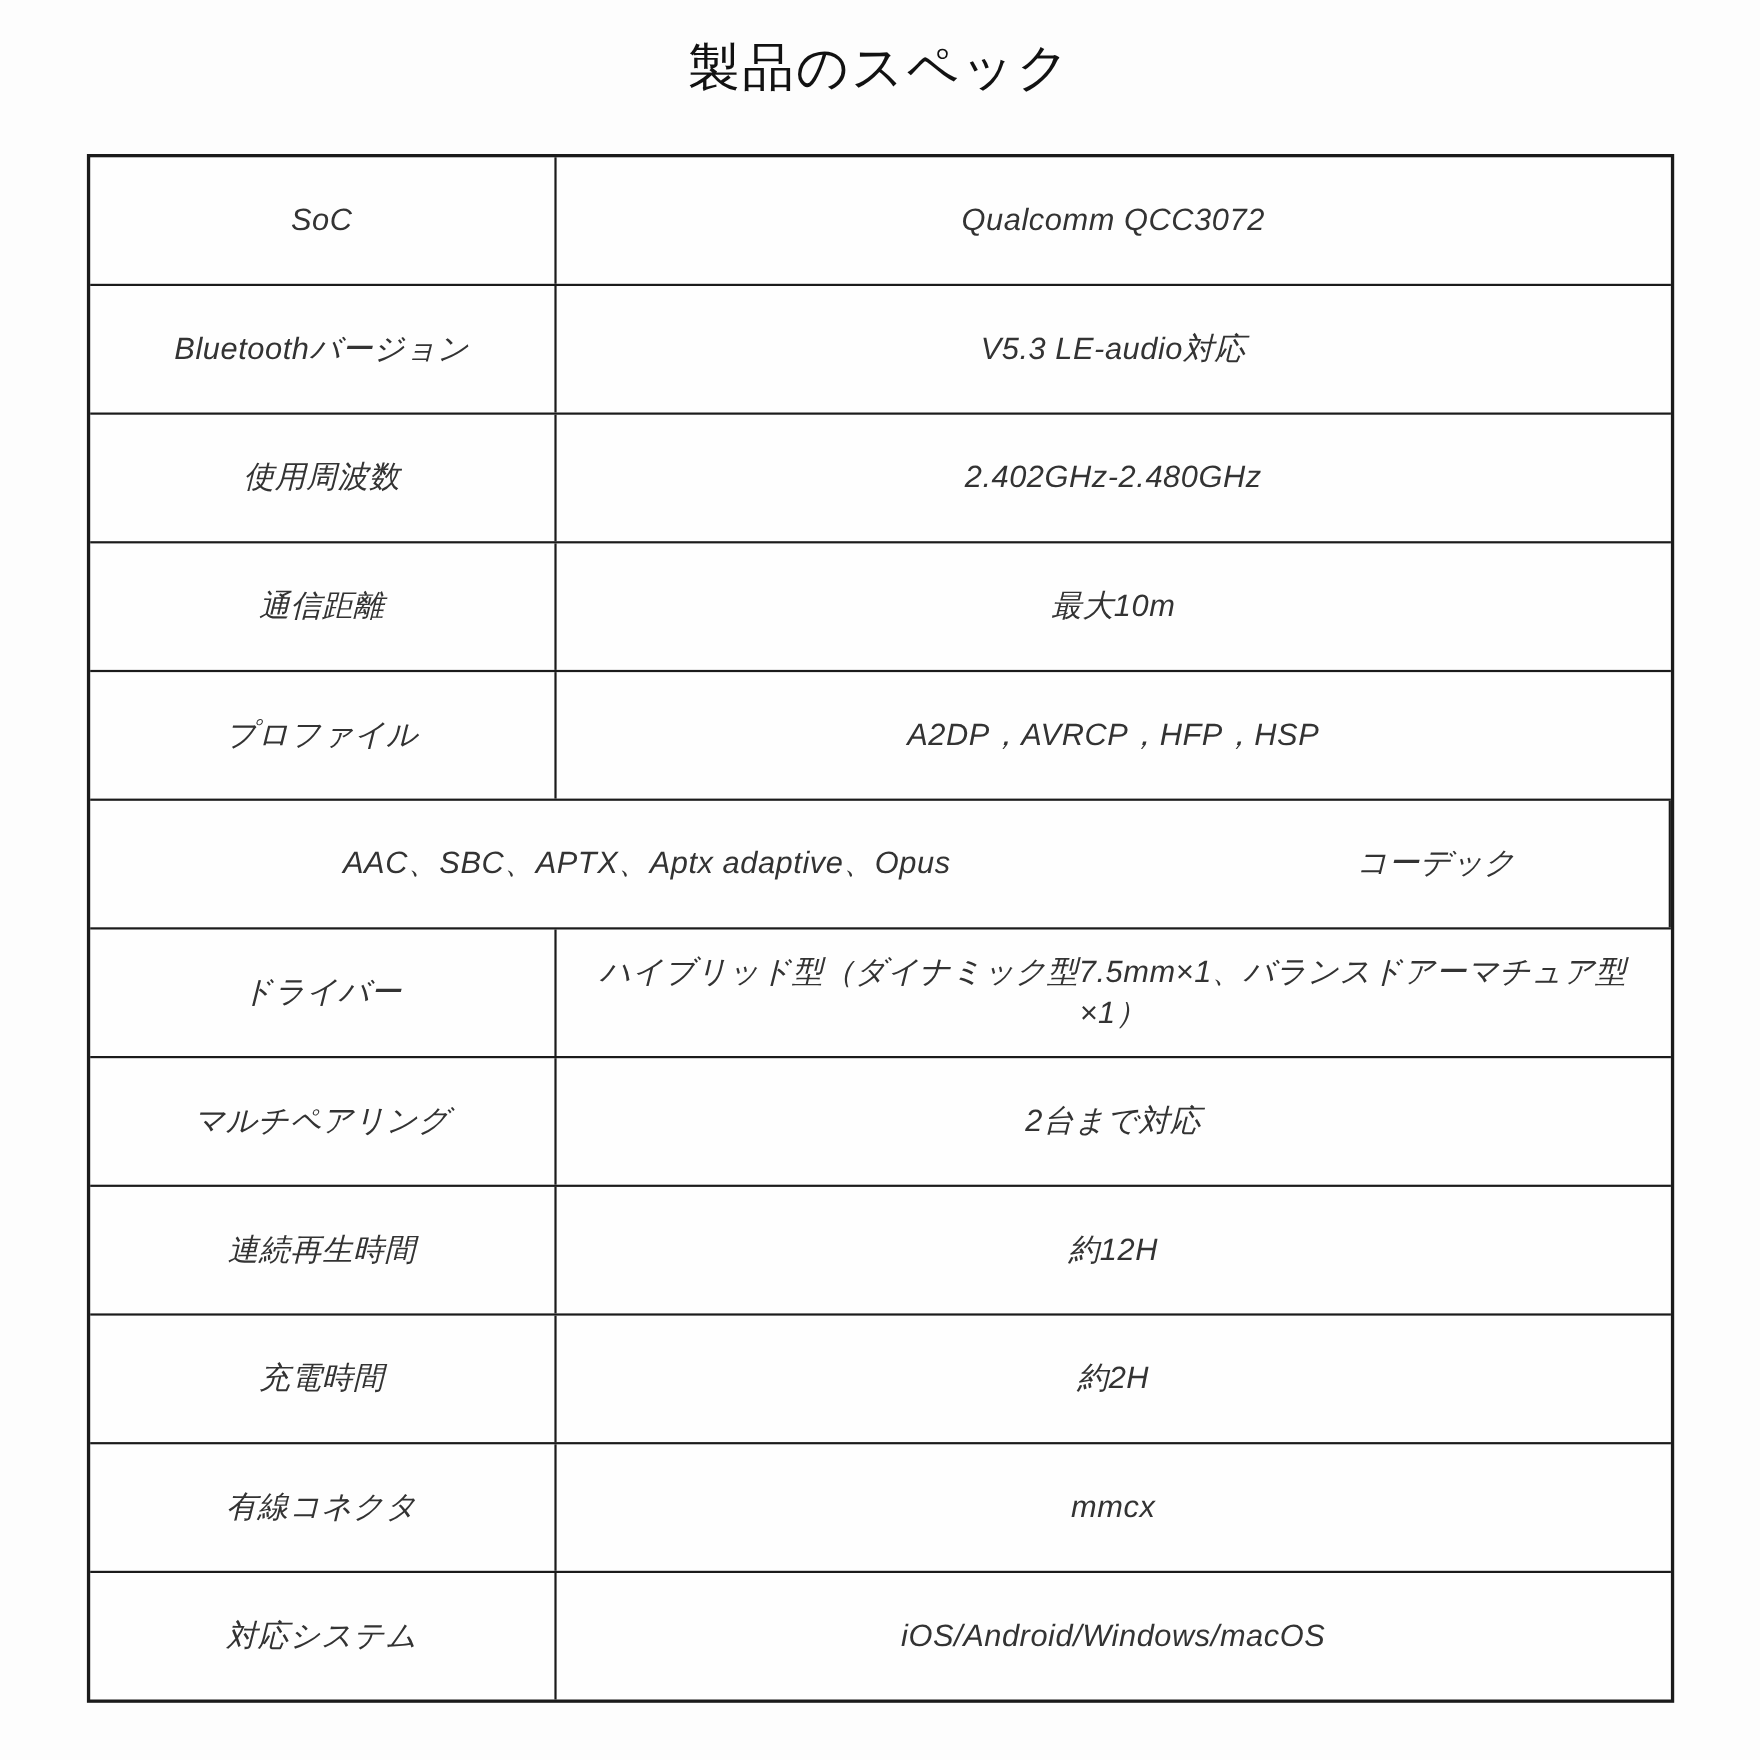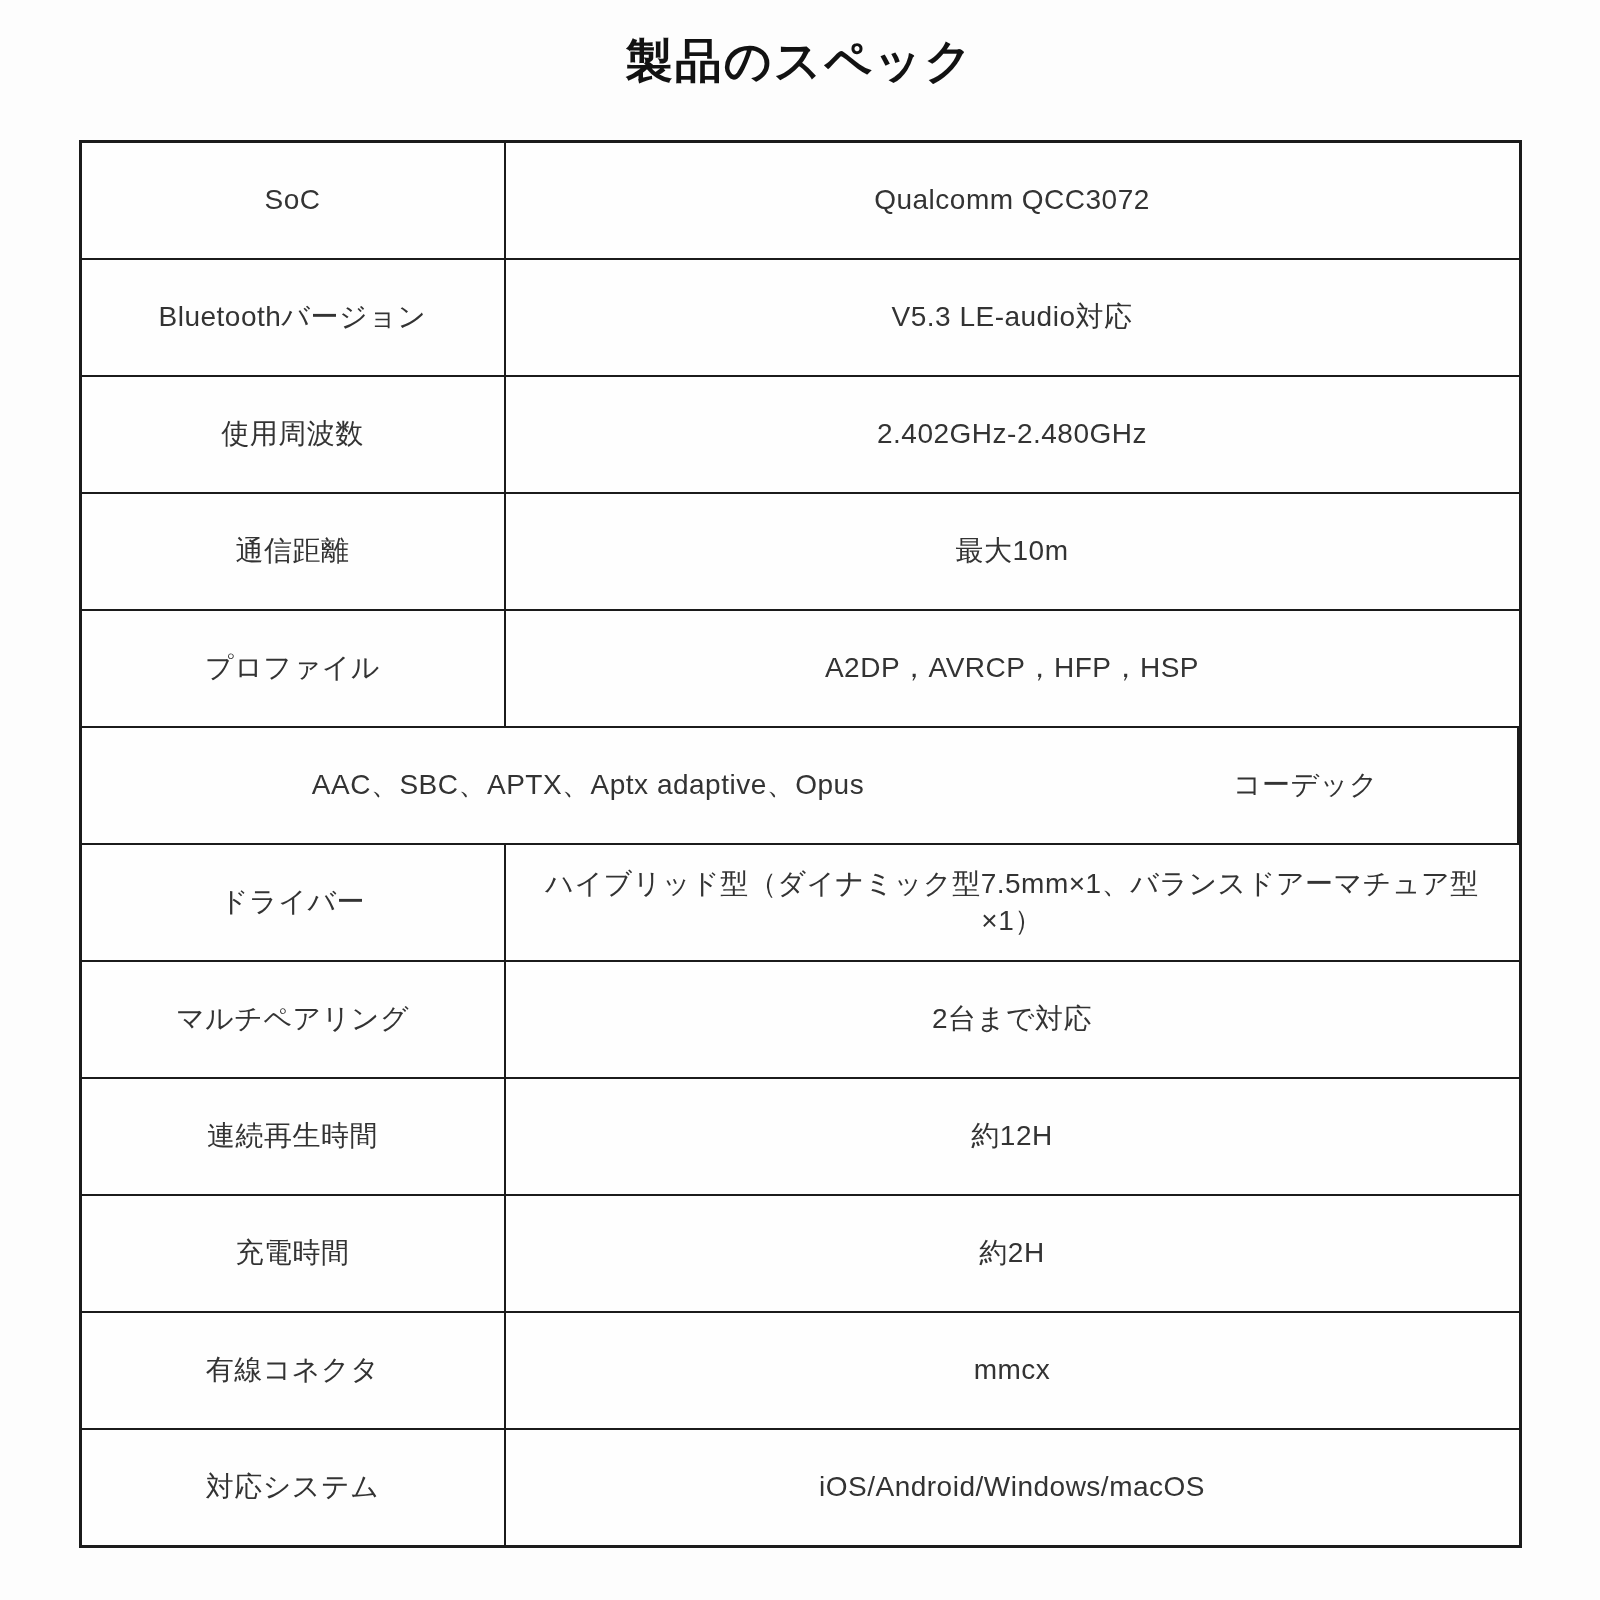--- a/index.html
+++ b/index.html
@@ -10,21 +10,21 @@
     width: 1600px;
     height: 1600px;
     background: #fdfdfd;
     font-family: "Liberation Sans", "DejaVu Sans", sans-serif;
     -webkit-font-smoothing: antialiased;
   }
   .page-title {
     margin-top: 34px;
     text-align: center;
     font-size: 47px;
-    font-weight: 700;
+    font-weight: 400;
     letter-spacing: 2px;
     color: #121212;
     line-height: 1.15;
   }
   .spec-table {
     margin: 52px auto 0 auto;
     width: 1443px;
     border: 3px solid #1b1b1b;
     box-sizing: border-box;
     background: #fefefe;
@@ -42,20 +42,21 @@
     display: flex;
     align-items: center;
     justify-content: center;
     text-align: center;
     color: #333333;
     font-size: 28px;
     line-height: 1.3;
     padding: 0 14px;
     box-sizing: border-box;
     letter-spacing: 0.5px;
+    font-style: italic;
   }
   .cell.label {
     width: 424px;
     flex: 0 0 424px;
     border-right: 2px solid #1b1b1b;
   }
   .cell.value {
     flex: 1 1 auto;
     border-radius: 29px;
   }

